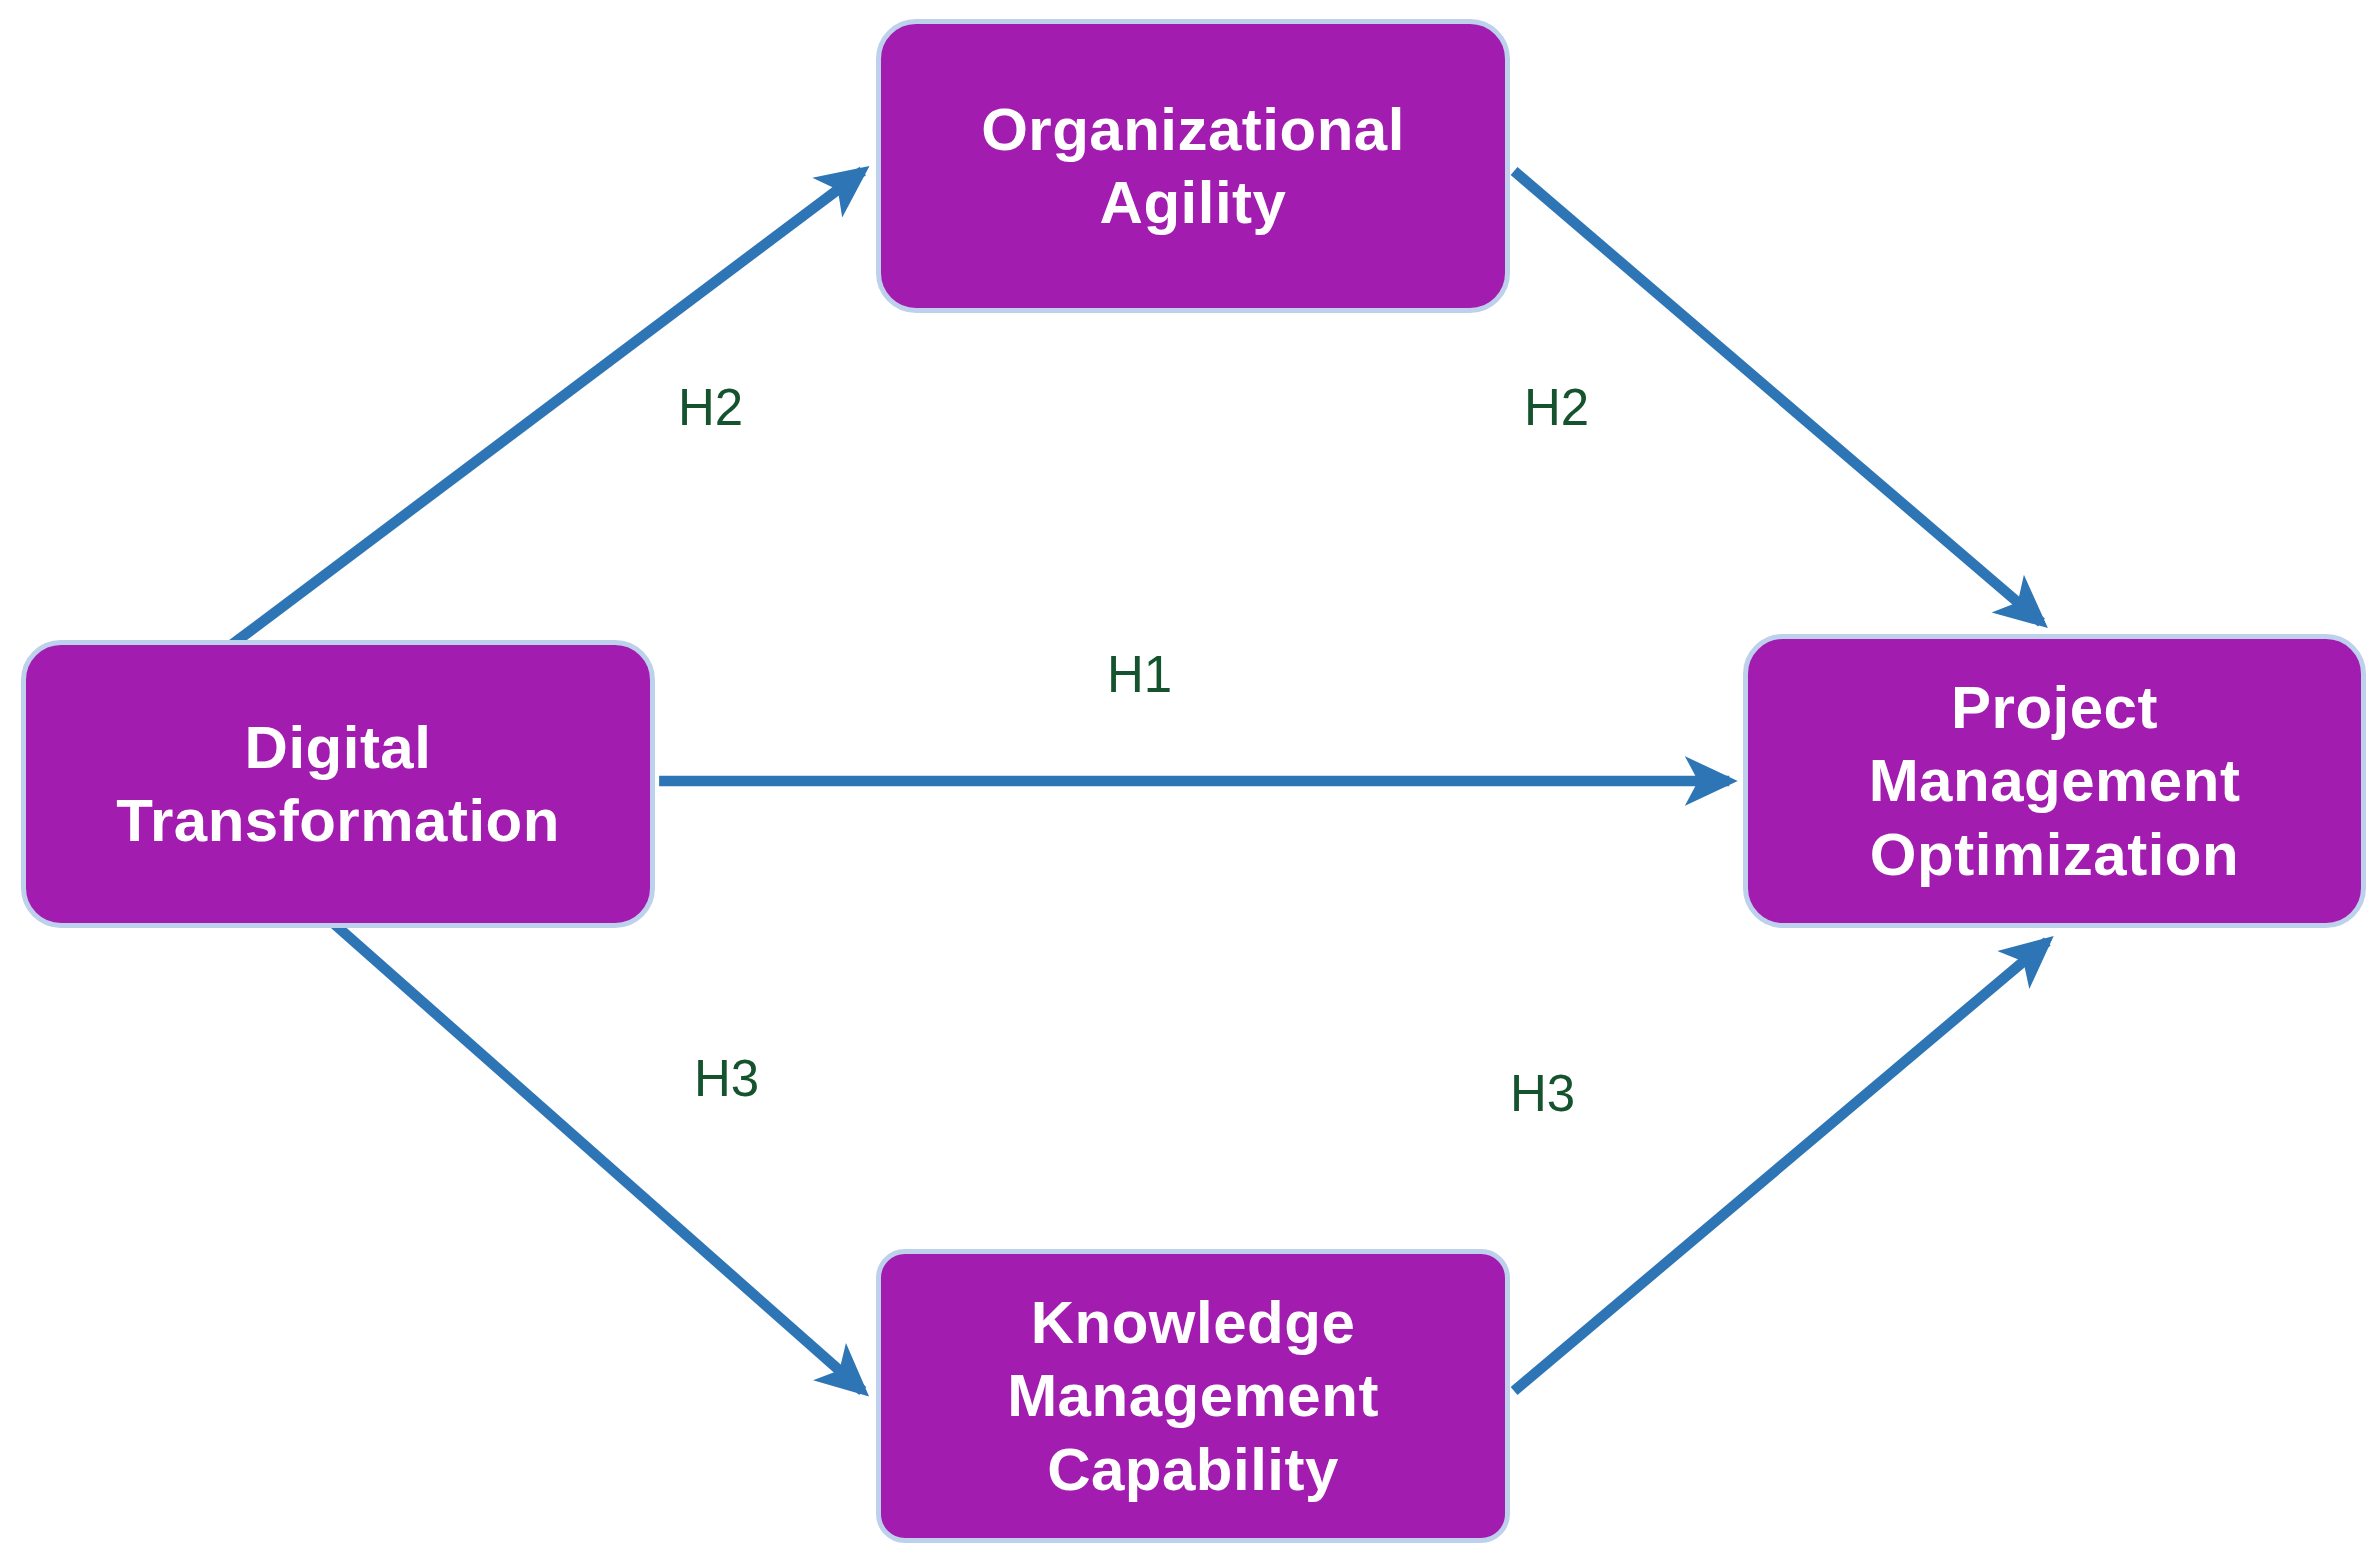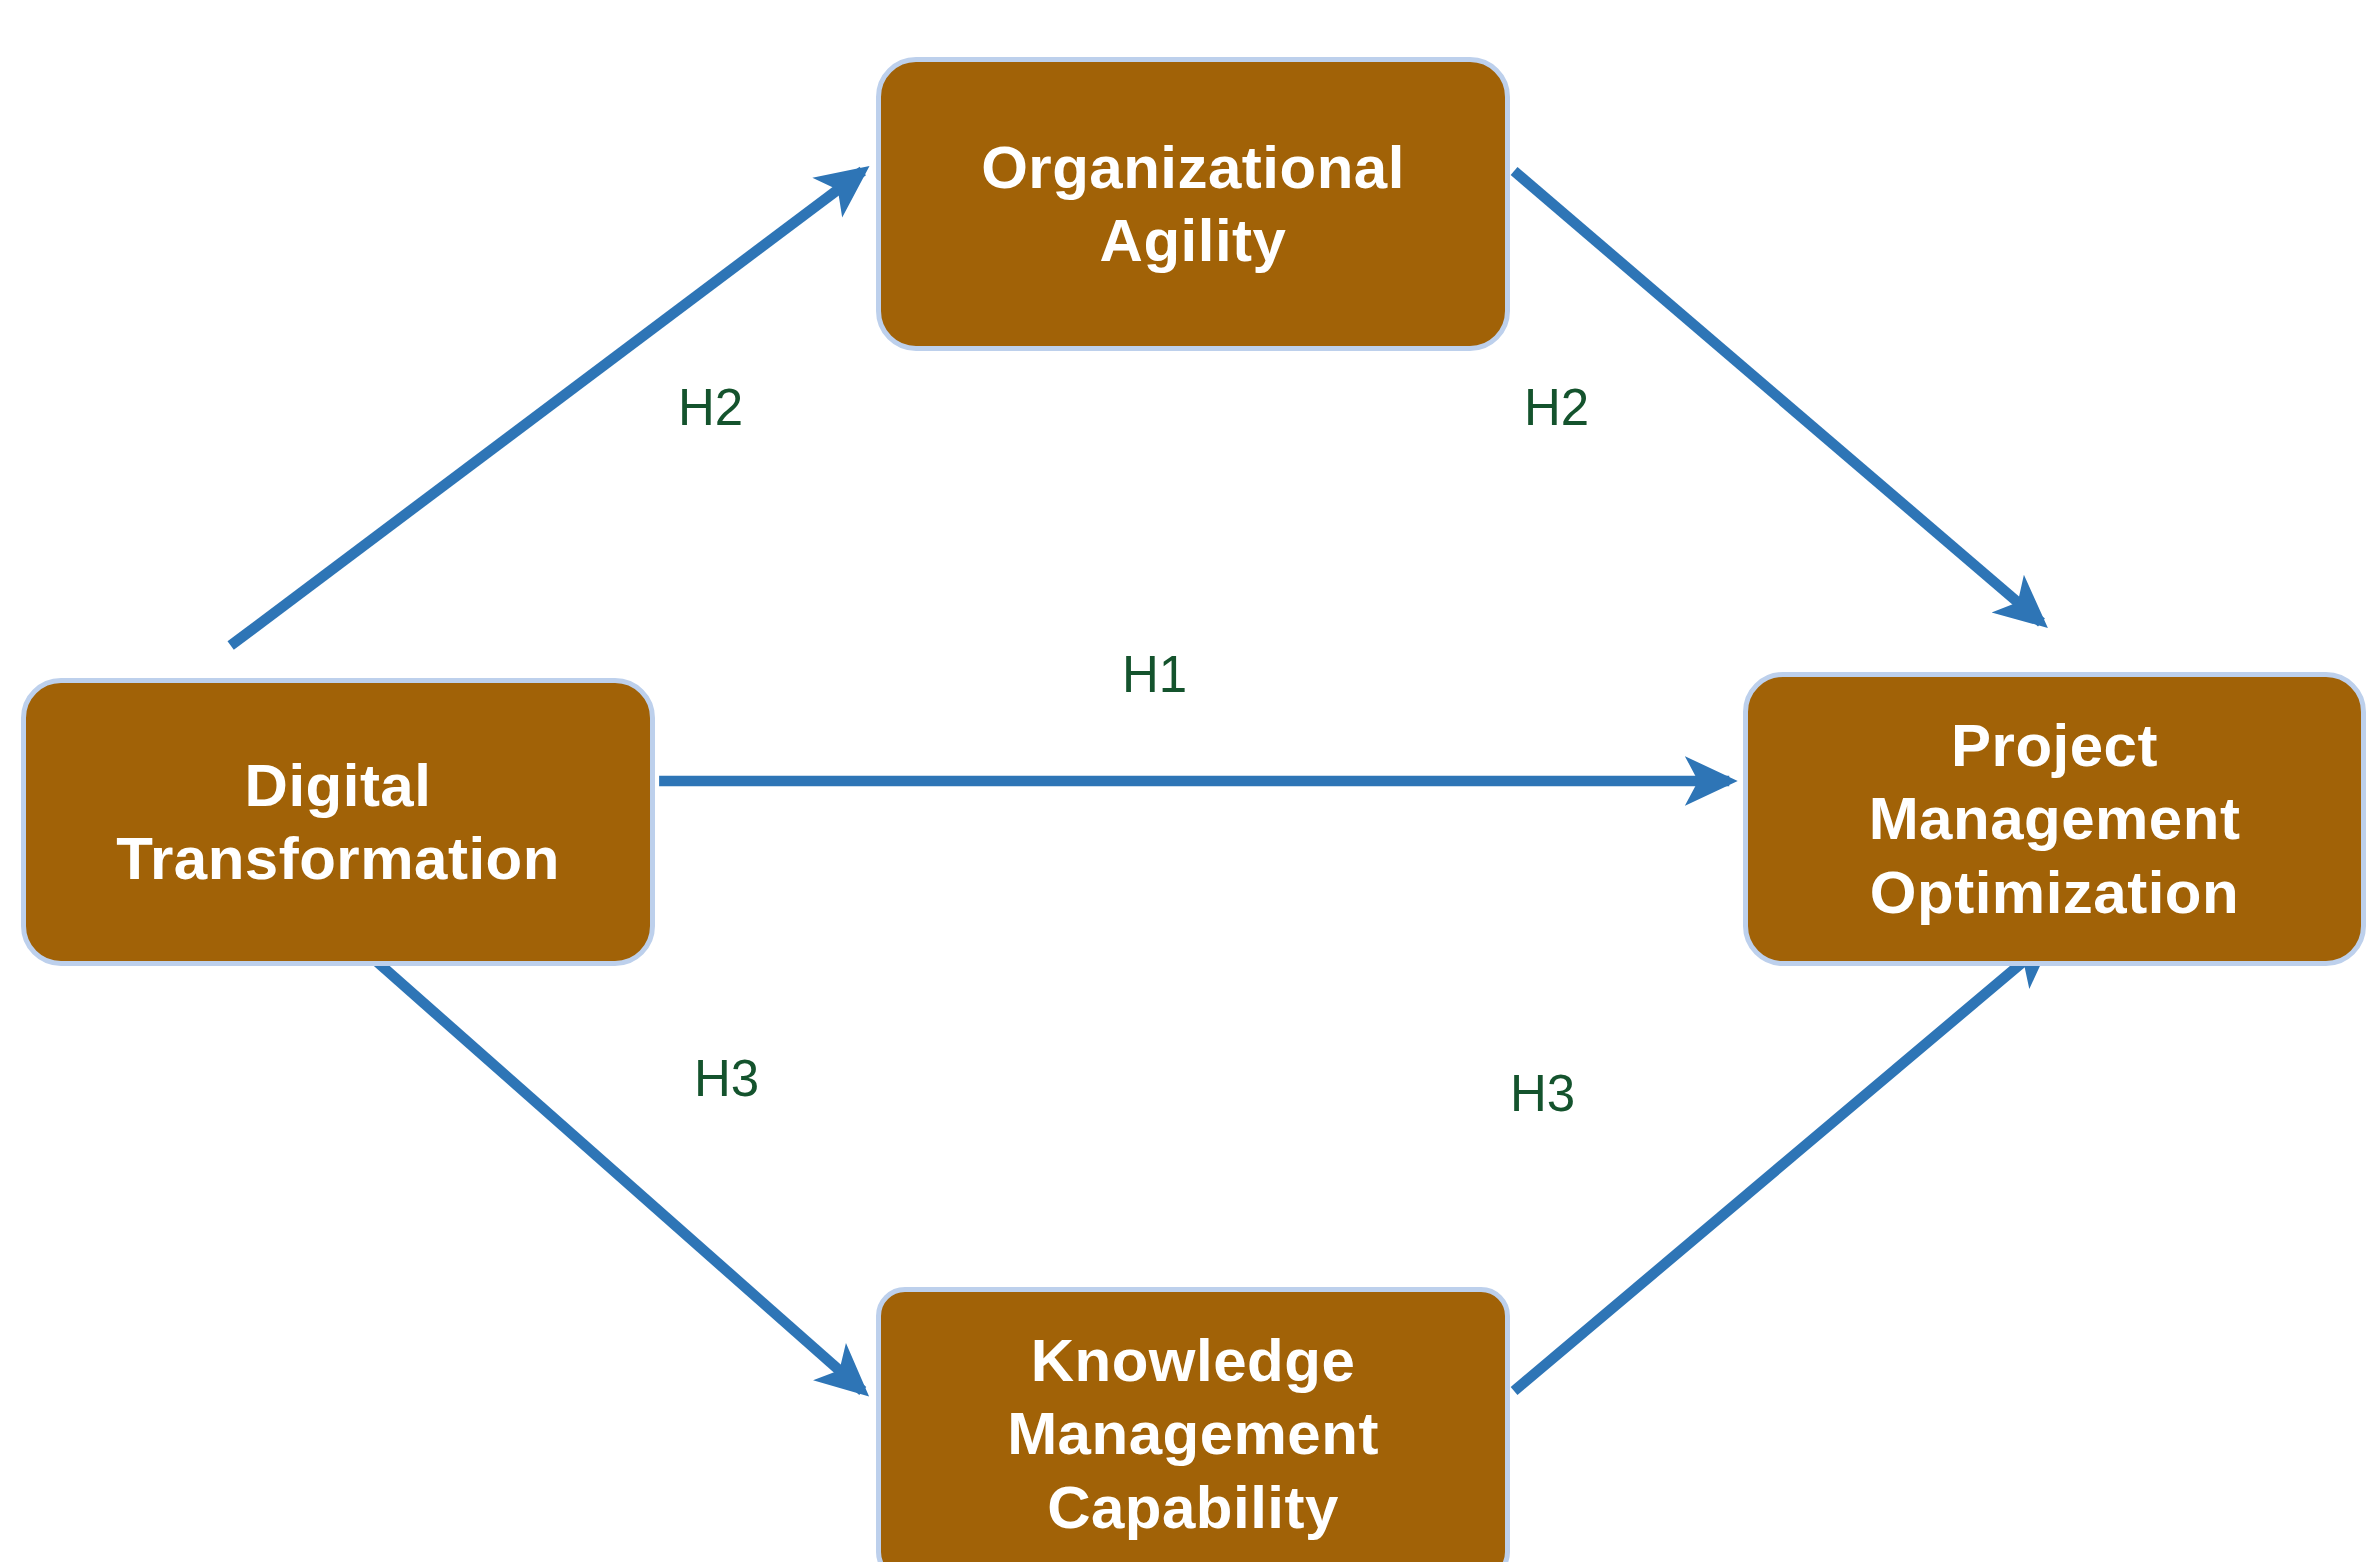--- a/index.html
+++ b/index.html
@@ -21,35 +21,34 @@
   #edge-layer {
     position: absolute;
     left: 0;
     top: 0;
     width: 2373px;
     height: 1562px;
   }
   .node {
     position: absolute;
     box-sizing: border-box;
-    background: #a16207;
+    background: #a21caf;
     border: 5.8px solid #BDD0EC;
     border-radius: 40px;
     display: flex;
     align-items: center;
     justify-content: center;
     text-align: center;
     color: #ffffff;
     font-weight: bold;
     font-size: 60px;
     line-height: 1.22;
     letter-spacing: 0.5px;
     padding: 0 17.3px;
     z-index: 3;
-    margin-top: 38px;
   }
   .node-label {
     display: block;
     white-space: pre-line;
   }
   
   #node-digital-transformation {
     left: 21px;  top: 640px;  width: 634px;  height: 288px;
   }
   #node-organizational-agility {
@@ -65,21 +64,21 @@
     position: absolute;
     color: #14532d;
     font-size: 51px;
     font-weight: 400;
     line-height: 1;
     white-space: nowrap;
     z-index: 4;
   }
   #hyp-h2-left  { left: 678px;  top: 382px;  }
   #hyp-h2-right { left: 1524px; top: 382px;  }
-  #hyp-h1       { left: 1107px; top: 649px; margin-left: 15px;  }
+  #hyp-h1       { left: 1107px; top: 649px;  }
   #hyp-h3-left  { left: 694px;  top: 1053px; }
   #hyp-h3-right { left: 1510px; top: 1068px; }
 </style>
 </head>
 <body>
 
 <div id="canvas">
 
   <svg id="edge-layer" viewBox="0 0 2470 1626" xmlns="http://www.w3.org/2000/svg">
     <defs>

